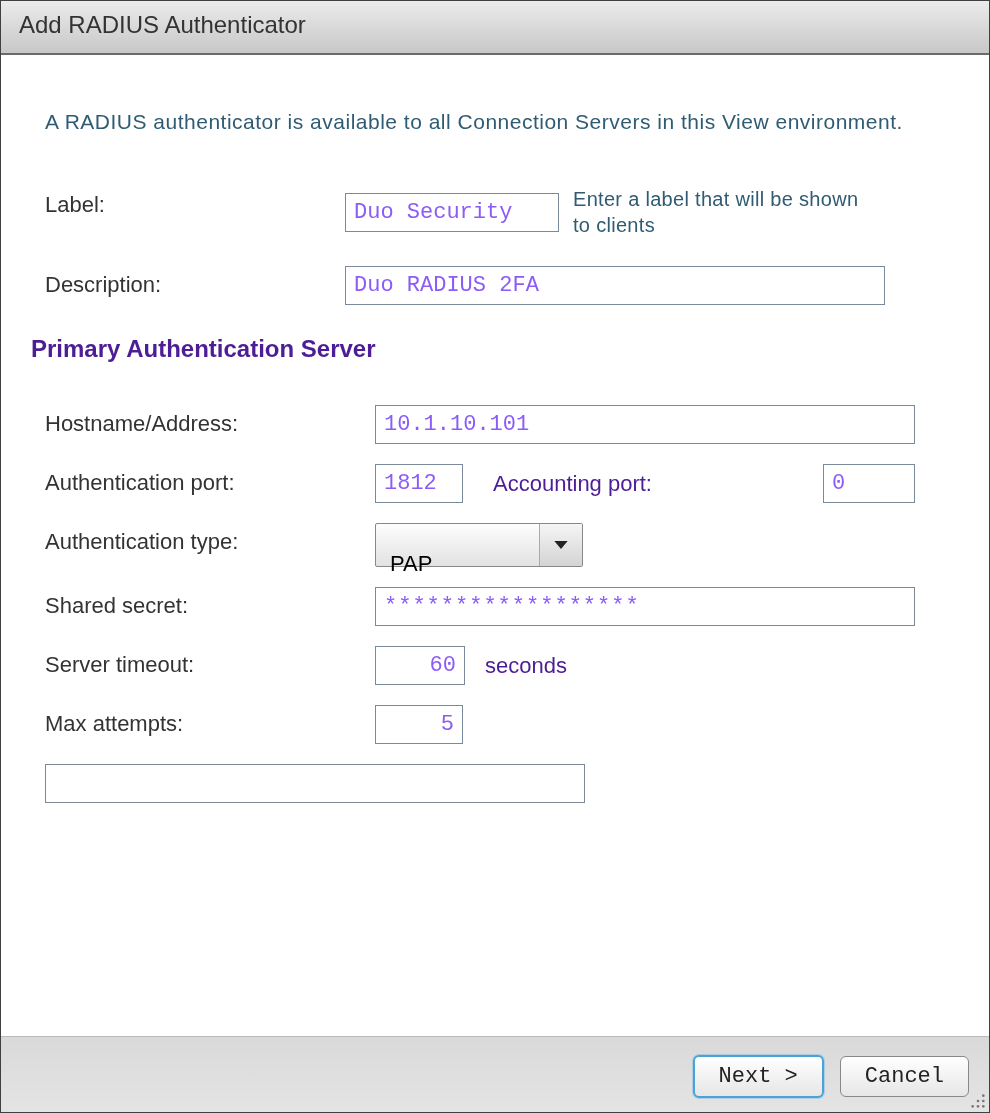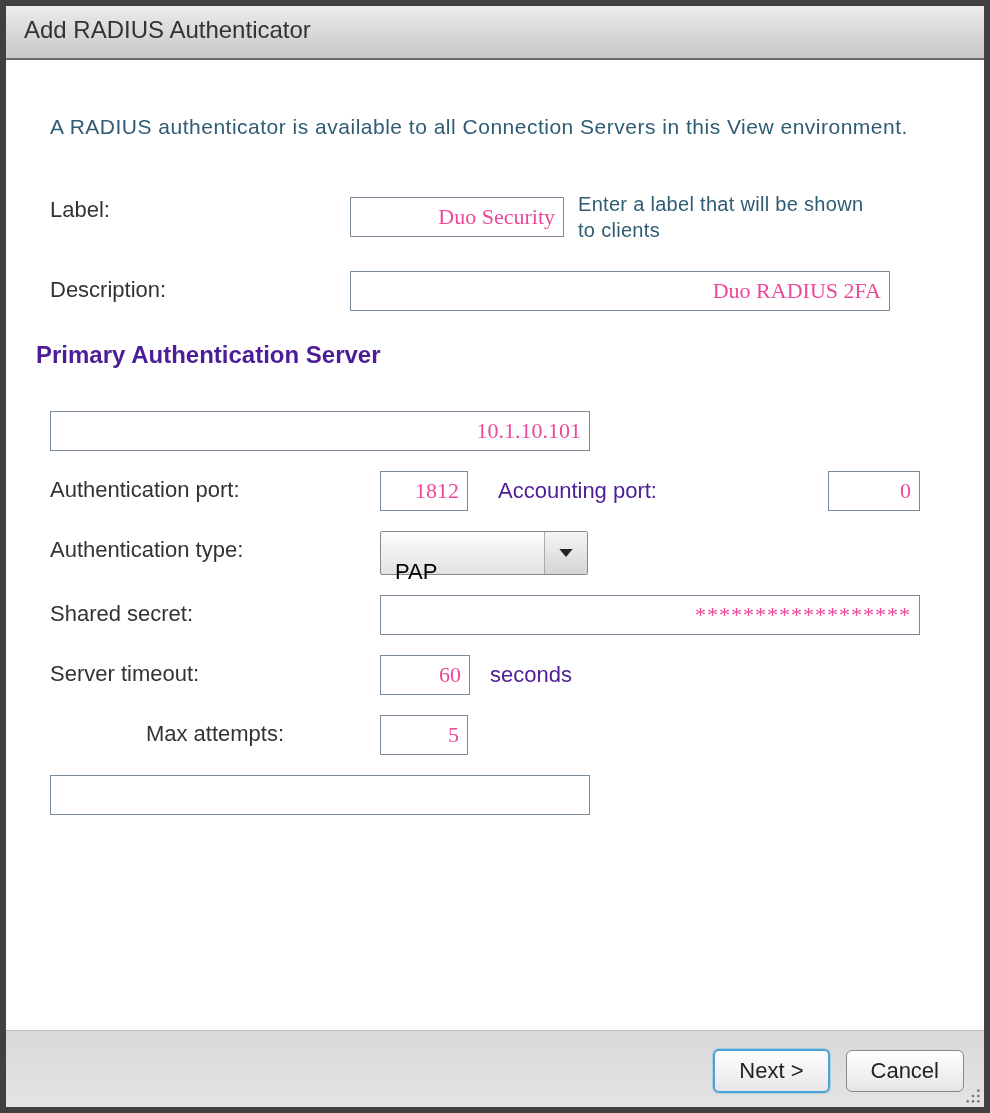--- a/index.html
+++ b/index.html
@@ -11,21 +11,21 @@
     width: 990px;
     height: 1113px;
     overflow: hidden;
     position: relative;
   }
   .window {
     width: 100%;
     height: 100%;
     display: flex;
     flex-direction: column;
-    border: 6px solid #404040;
+    border: 1px solid #404040;
     box-sizing: border-box;
   }
   .titlebar {
     background: linear-gradient(to bottom, #ececec 0%, #d9d9d9 50%, #c8c8c8 100%);
     border-bottom: 2px solid #6a6a6a;
     padding: 10px 18px 14px 18px;
     color: #333;
     font-size: 24px;
   }
   .content {
@@ -65,28 +65,27 @@
     max-width: 300px;
     letter-spacing: 0.3px;
   }
   .section-heading {
     font-weight: bold;
     font-size: 24px;
     color: #4c1d95;
     margin: 30px 0 42px 0;
   }
   input[type="text"], input[type="password"] {
-    font-family: Liberation Serif, serif;
+    font-family: Liberation Mono, monospace;
     font-size: 22px;
     padding: 6px 8px;
     border: 1px solid #7a8a99;
     box-sizing: border-box;
     background: #fff;
-    color: #ec4899;
-    text-align: right;
+    color: #8b5cf6;
   }
   .w-medium { width: 214px; }
   .w-full { width: 540px; }
   .w-small { width: 90px; text-align: left;}
   .w-num-right { width: 90px; text-align: right; padding-right: 12px;}
   .w-num-right2 { width: 88px; text-align: right; padding-right: 12px;}
   .dropdown {
     display: inline-flex;
     align-items: stretch;
     border: 1px solid #888;
@@ -131,21 +130,21 @@
     background: linear-gradient(to bottom, #d9d9d9, #e4e4e4);
     border-top: 1px solid #bbb;
     padding: 18px 20px 14px 20px;
     display: flex;
     justify-content: flex-end;
     align-items: center;
     gap: 16px;
     position: relative;
   }
   .btn {
-    font-family: Liberation Sans, sans-serif;
+    font-family: Liberation Mono, monospace;
     font-size: 22px;
     padding: 7px 24px;
     border: 1px solid #888;
     border-radius: 6px;
     background: linear-gradient(to bottom, #ffffff, #e6e6e6);
     cursor: pointer;
     color: #222;
   }
   .btn.primary {
     border: 2px solid #4aa3d6;
@@ -181,20 +180,21 @@
       <div class="col-field">
         <input type="text" class="w-full" value="Duo RADIUS 2FA" style="">
       </div>
     </div>
 
     <div class="section-heading">Primary Authentication Server</div>
 
     <div class="form-tight">
 
       <div class="row">
+        <div class="col-label" style="width:330px;">Hostname/Address:</div>
         <div class="col-field">
           <input type="text" class="w-full" style="width: 540px;" value="10.1.10.101">
         </div>
       </div>
 
       <div class="row">
         <div class="col-label" style="width:330px;">Authentication port:</div>
         <div class="col-field">
           <div class="field-group-ports">
             <input type="text" class="w-small" style="width: 88px;" value="1812">
@@ -228,21 +228,21 @@
 
       <div class="row">
         <div class="col-label" style="width:330px;">Server timeout:</div>
         <div class="col-field">
           <input type="text" class="w-num-right" value="60" style="">
           <span class="inline-label" style="margin-left:6px;">seconds</span>
         </div>
       </div>
 
       <div class="row">
-        <div class="col-label" style="width:330px;text-align:center;">Max attempts:</div>
+        <div class="col-label" style="width:330px;">Max attempts:</div>
         <div class="col-field">
           <input type="text" class="w-num-right2" value="5" style="">
         </div>
       </div>
 
       <div class="row">
         <div class="col-field">
           <input type="text" class="w-full" style="width: 540px;" value="">
         </div>
       </div>

